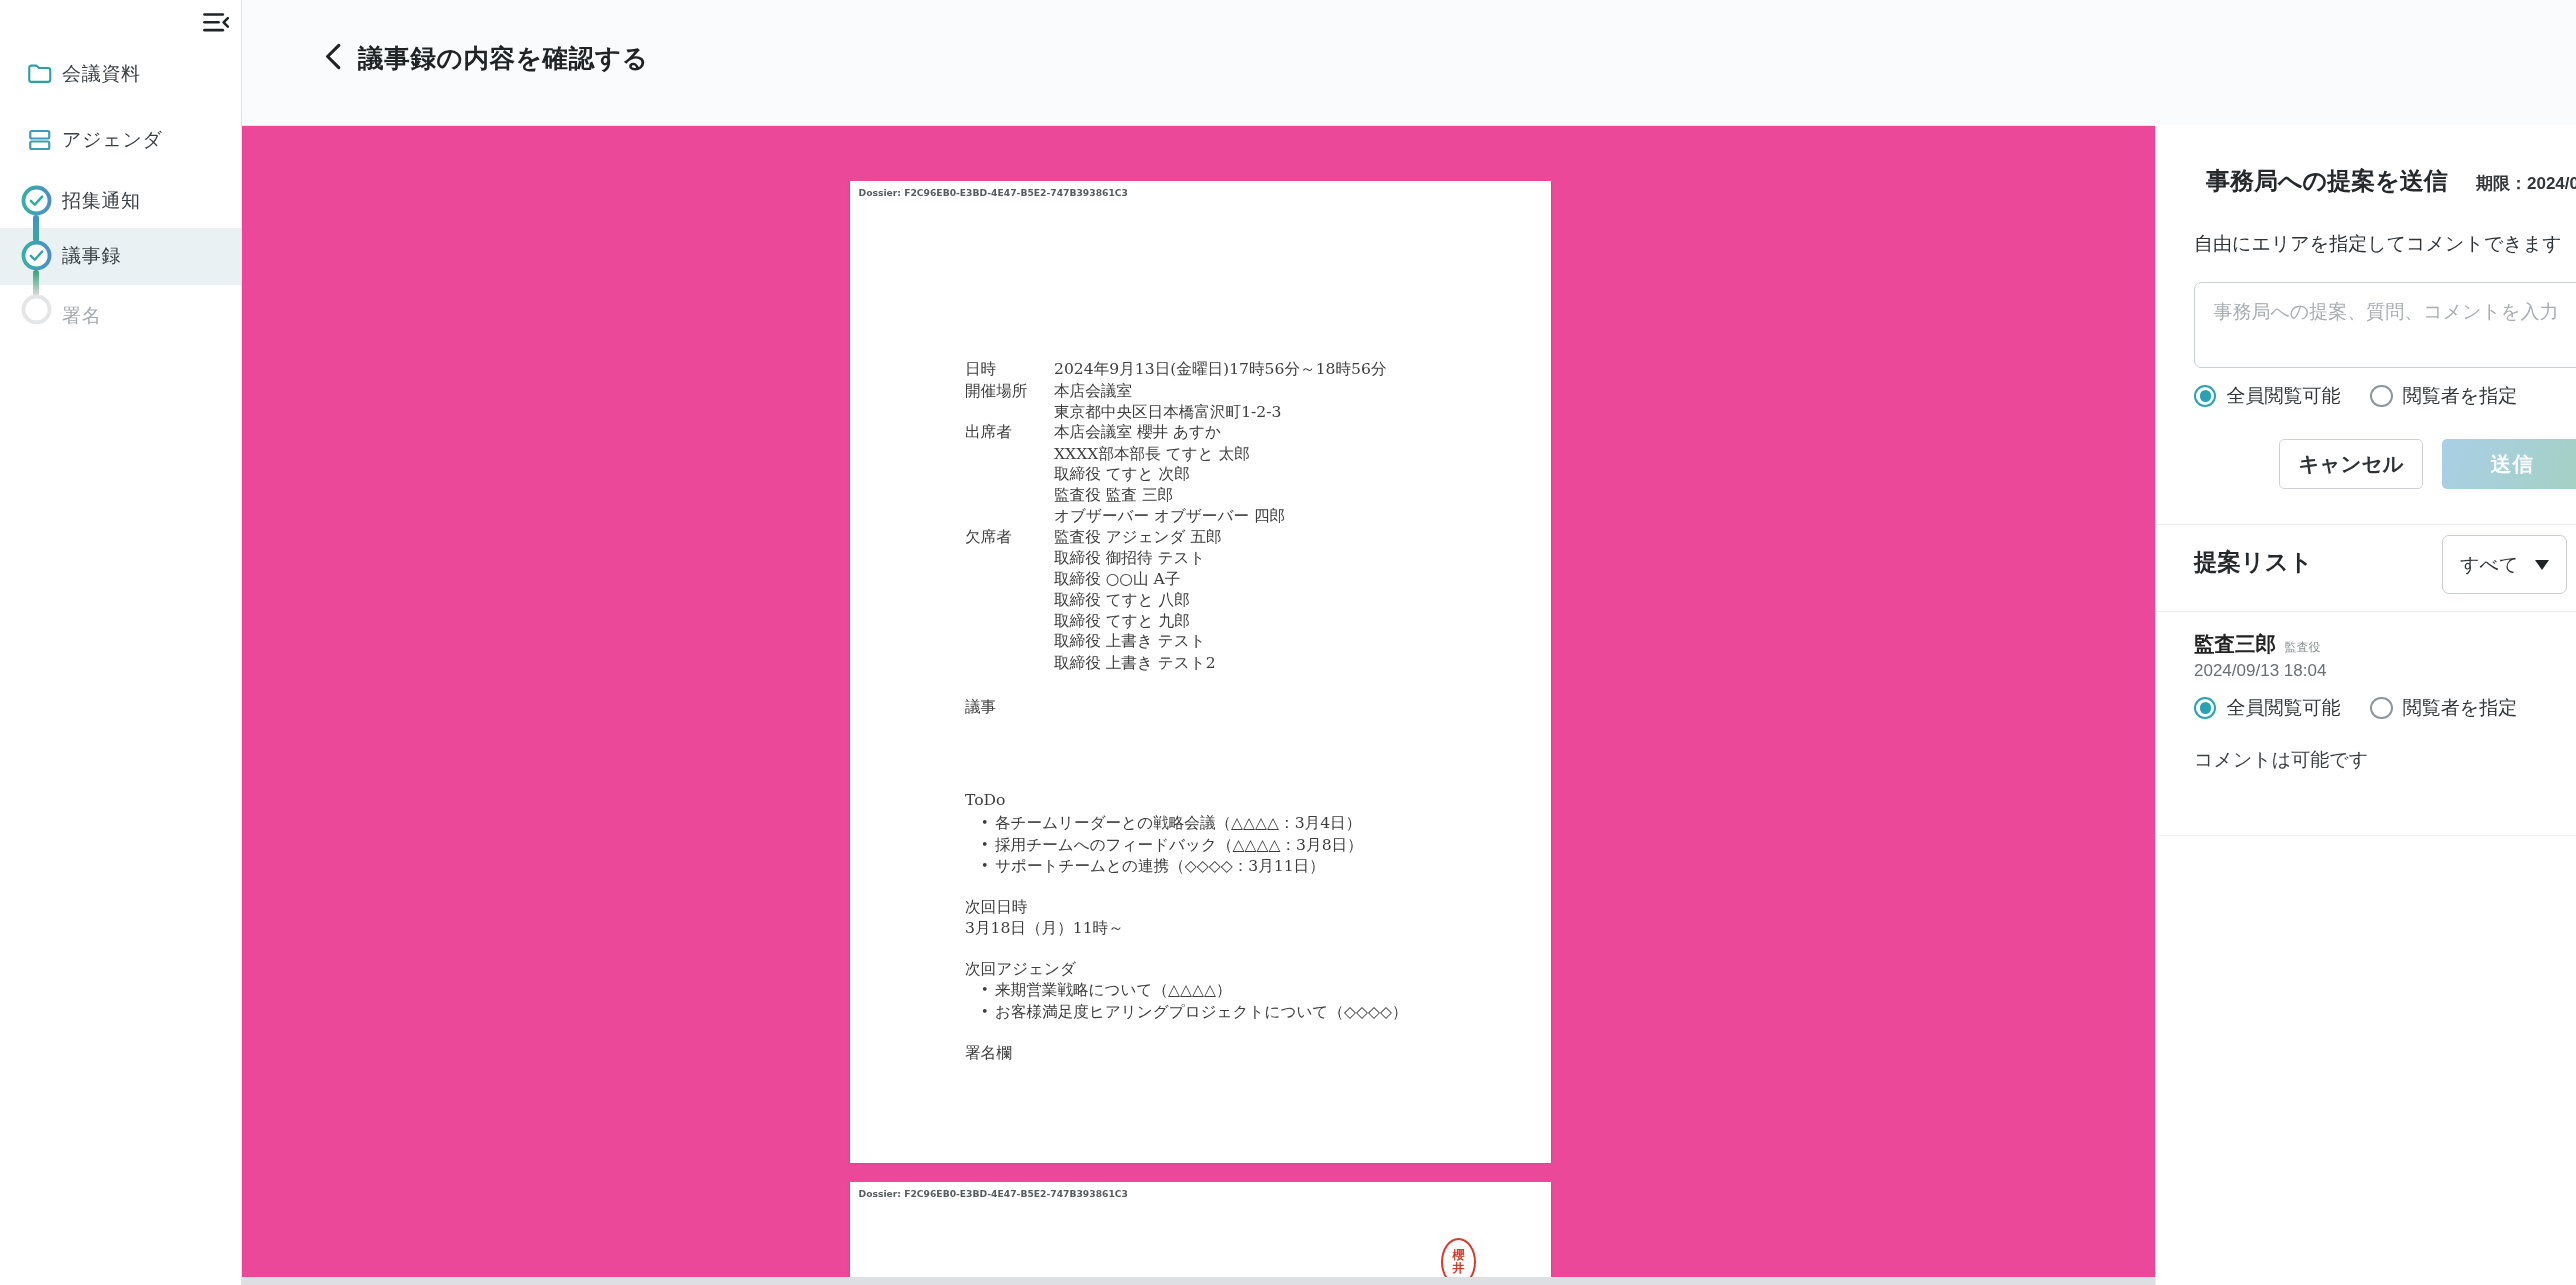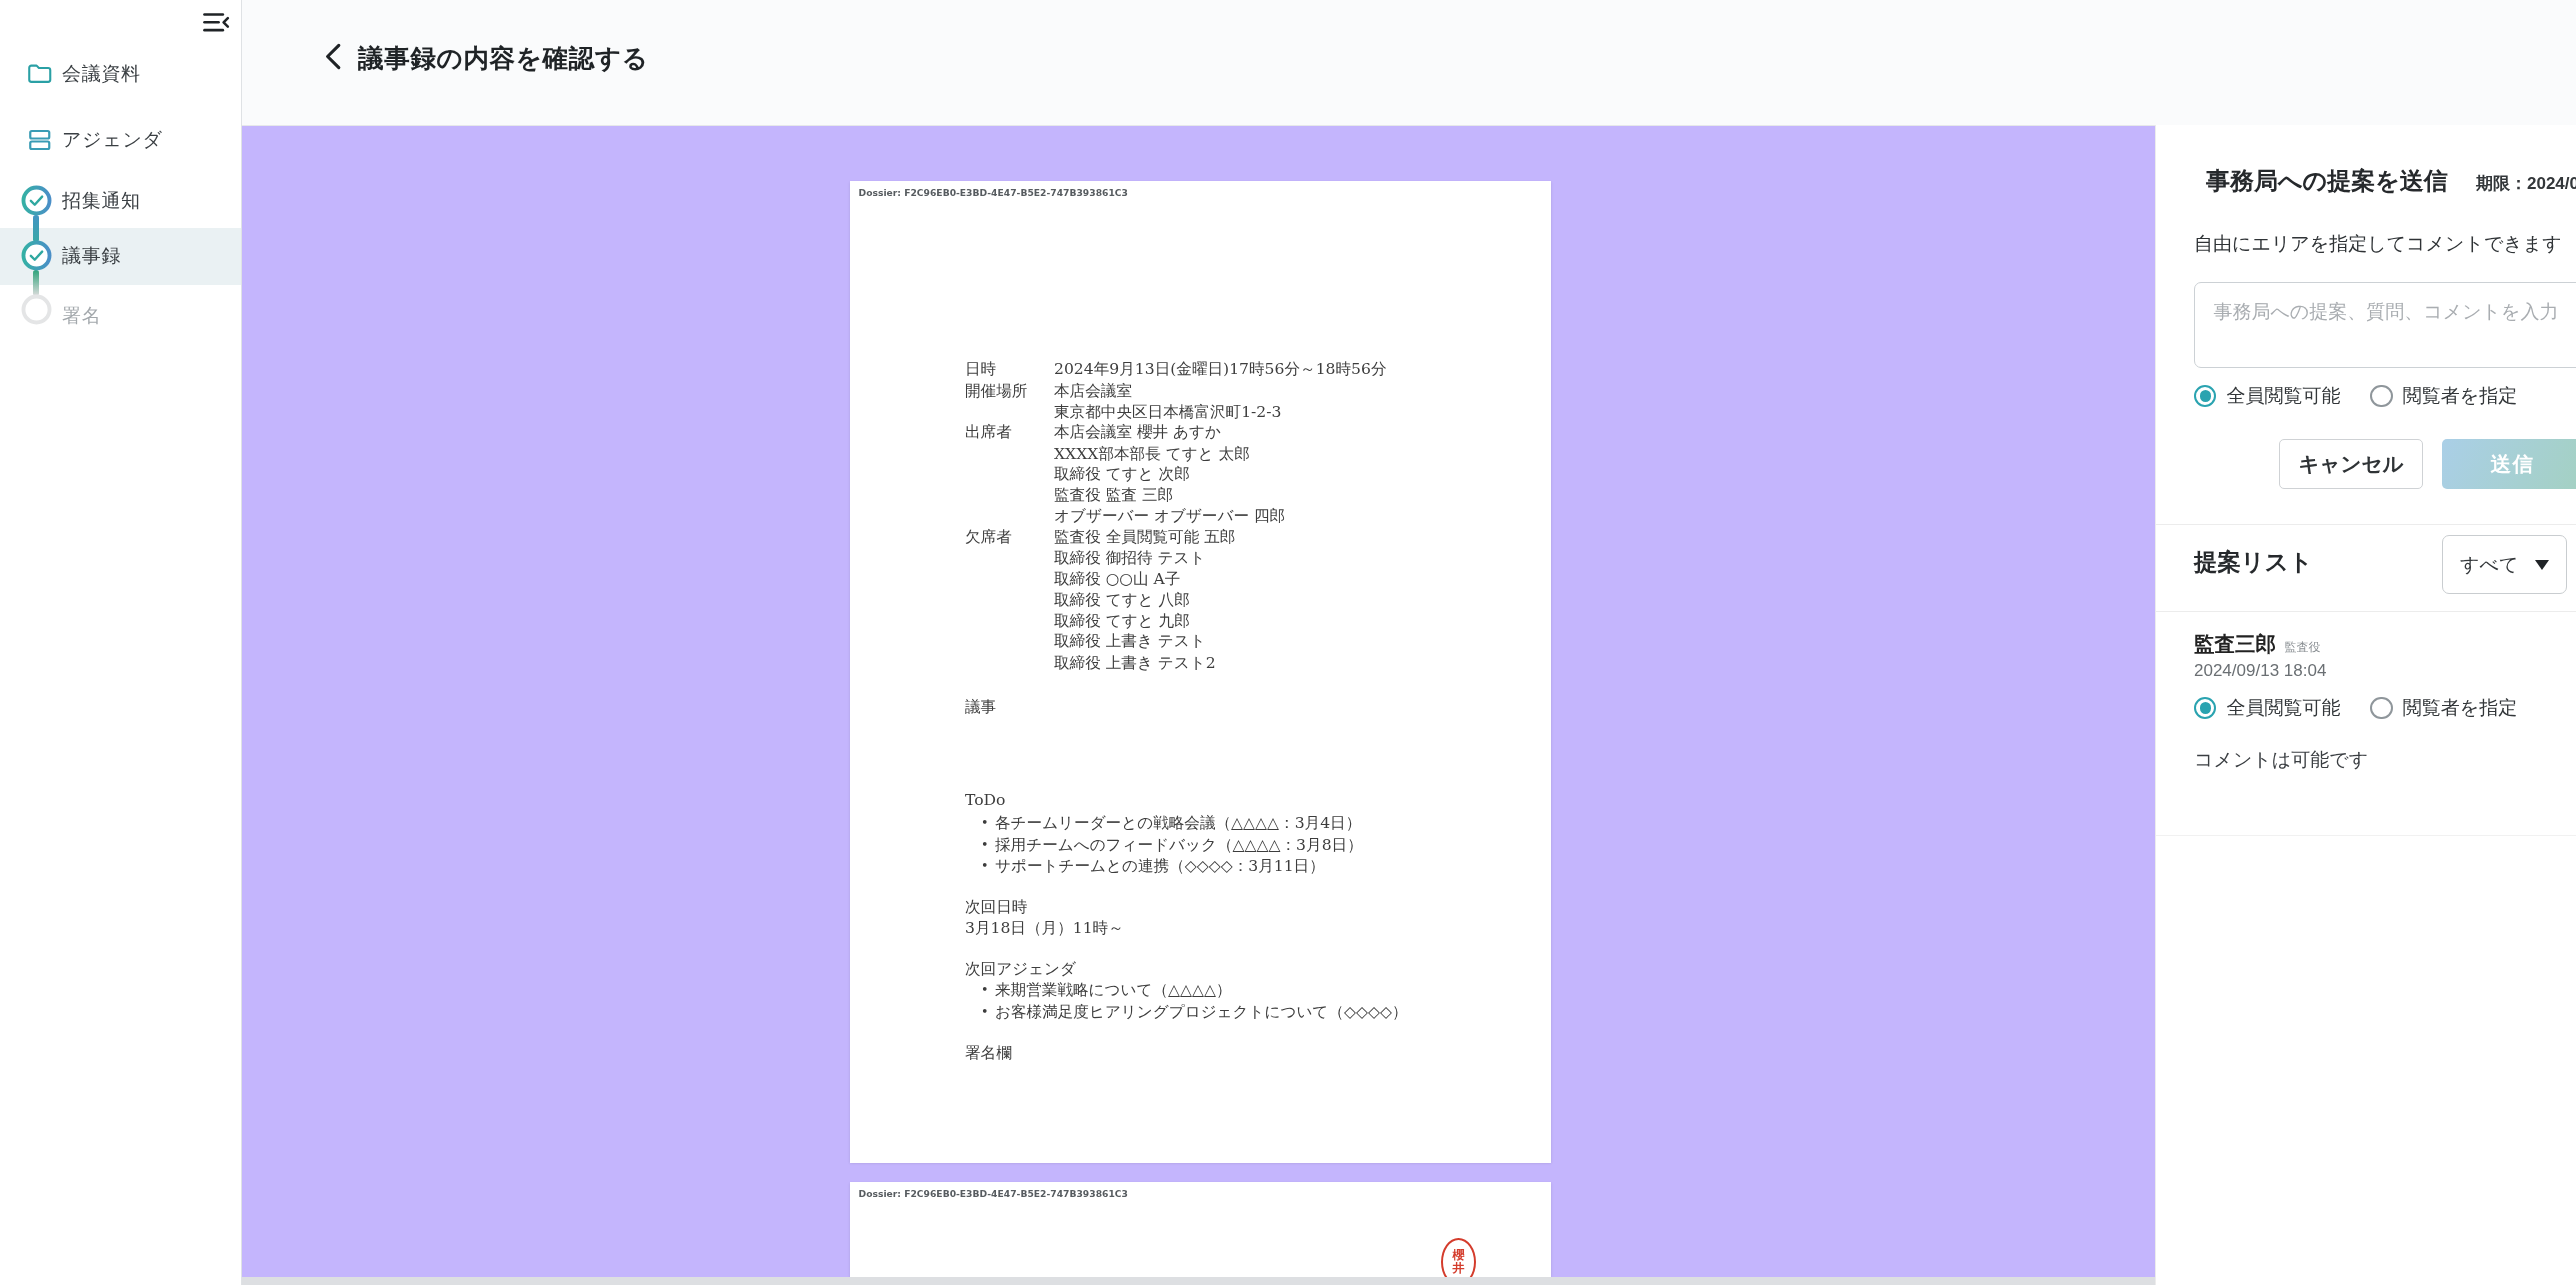--- a/index.html
+++ b/index.html
@@ -1,16 +1,16 @@
 <!DOCTYPE html>
 <html style="font-size:11.3px"><head>
 <meta charset="utf-8">
 <style>
   html,body{margin:0;padding:0;background:#ffffff;font-family:"Liberation Sans","DejaVu Sans",sans-serif;}
-  #app{position:relative;width:2576px;height:1285px;overflow:hidden;background:#c4b5fd;}
+  #app{position:relative;width:2576px;height:1285px;overflow:hidden;background:#ec4899;}
 
   
   .sidebar{position:absolute;left:0;top:0;width:241px;height:1285px;background:#ffffff;border-right:0.7px solid #dfe2e5;z-index:5;}
   .collapse-btn{position:absolute;left:201px;top:8.5px;width:31px;height:28px;display:flex;align-items:center;justify-content:center;cursor:pointer;}
   .side-active-bg{position:absolute;left:0;top:228px;width:100%;height:57px;background:#eaf1f3;}
   .side-item{position:absolute;left:0;width:100%;height:35px;display:flex;align-items:center;}
   .side-icon{position:absolute;left:23.4px;width:33px;display:flex;align-items:center;justify-content:center;}
   .side-label{position:absolute;left:62px;font-size:19px;color:#3a3f43;letter-spacing:0.7px;}
   .side-label.disabled{color:#a3a8ac;margin-top:12px;}
   .conn{position:absolute;left:33px;width:5.7px;border-radius:2.8px;z-index:1;}
@@ -155,21 +155,21 @@
     <div class="dossier">Dossier: F2C96EB0-E3BD-4E47-B5E2-747B393861C3</div>
 
     <div class="doc-row" style="top:178px"><span class="doc-lab">日時</span><span>2024年9月13日(金曜日)17時56分～18時56分</span></div>
     <div class="doc-row" style="top:200px"><span class="doc-lab">開催場所</span><span>本店会議室</span></div>
     <div class="doc-row" style="top:221px"><span class="doc-lab"></span><span>東京都中央区日本橋富沢町1-2-3</span></div>
     <div class="doc-row" style="top:241px"><span class="doc-lab">出席者</span><span>本店会議室 櫻井 あすか</span></div>
     <div class="doc-row" style="top:263px"><span class="doc-lab"></span><span>XXXX部本部長 てすと 太郎</span></div>
     <div class="doc-row" style="top:283px"><span class="doc-lab"></span><span>取締役 てすと 次郎</span></div>
     <div class="doc-row" style="top:304px"><span class="doc-lab"></span><span>監査役 監査 三郎</span></div>
     <div class="doc-row" style="top:325px"><span class="doc-lab"></span><span>オブザーバー オブザーバー 四郎</span></div>
-    <div class="doc-row" style="top:346px"><span class="doc-lab">欠席者</span><span>監査役 全員閲覧可能 五郎</span></div>
+    <div class="doc-row" style="top:346px"><span class="doc-lab">欠席者</span><span>監査役 アジェンダ 五郎</span></div>
     <div class="doc-row" style="top:367px"><span class="doc-lab"></span><span>取締役 御招待 テスト</span></div>
     <div class="doc-row" style="top:388px"><span class="doc-lab"></span><span>取締役 ○○山 A子</span></div>
     <div class="doc-row" style="top:409px"><span class="doc-lab"></span><span>取締役 てすと 八郎</span></div>
     <div class="doc-row" style="top:430px"><span class="doc-lab"></span><span>取締役 てすと 九郎</span></div>
     <div class="doc-row" style="top:450px"><span class="doc-lab"></span><span>取締役 上書き テスト</span></div>
     <div class="doc-row" style="top:472px"><span class="doc-lab"></span><span>取締役 上書き テスト2</span></div>
 
     <div class="doc-head" style="top:516px">議事</div>
 
     <div class="doc-head" style="top:610px">ToDo</div>

